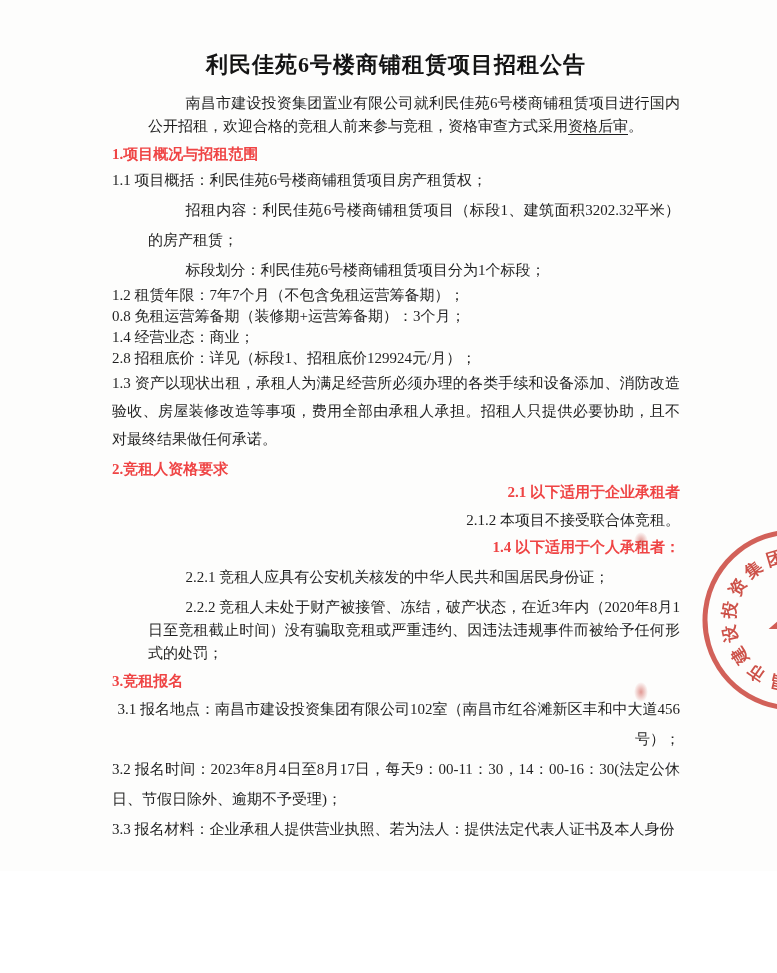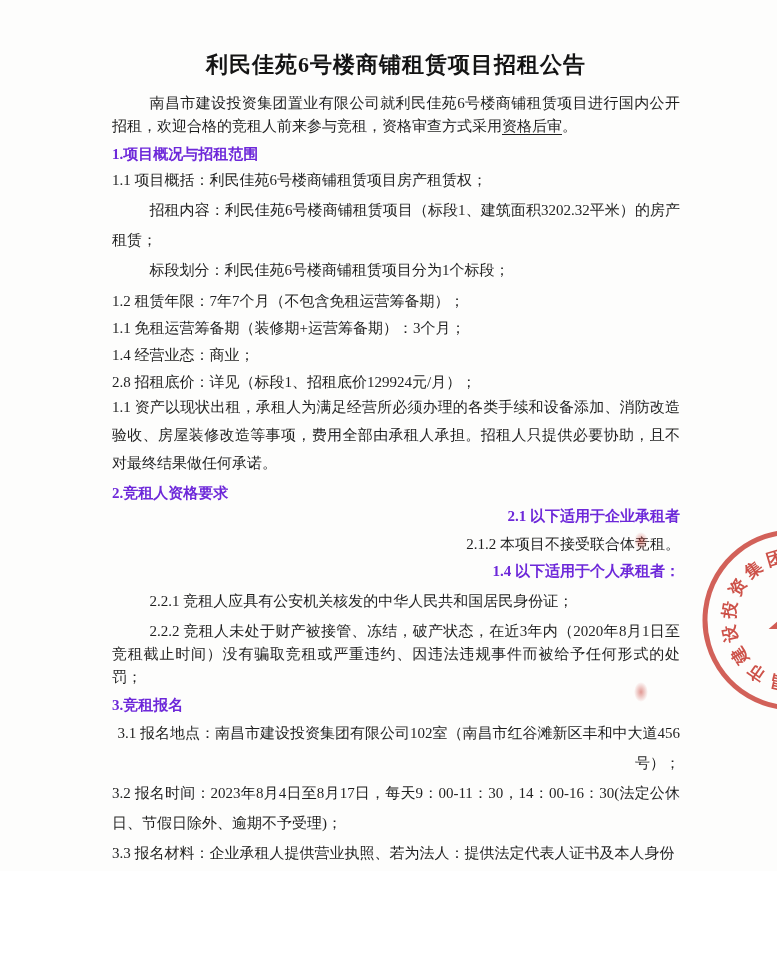--- a/index.html
+++ b/index.html
@@ -22,26 +22,26 @@
   .title {
     margin: 0 0 12px 0;
     font-size: 22px;
     font-weight: 700;
     line-height: 30px;
     text-align: center;
     letter-spacing: 1px;
     color: #141414;
   }
   .para { margin: 0; }
-  .lh21 { line-height: 21px; margin-top: 6px; }
+  .lh21 { line-height: 21px; }
   .lh23 { line-height: 23px; }
   .lh28 { line-height: 28px; }
   .lh30 { line-height: 30px; }
-  .bold { font-weight: 700; color: #6d28d9; }
-  .ind25 { text-indent: 2.5em; }
+  .bold { font-weight: 700; color: #ef4444; }
+  .ind25 { text-indent: 2.5em; margin-left: 36px; }
   .just { text-align: justify; }
   .mt2 { margin-top: 2px; text-align: right; }
   .mt4 { margin-top: 4px; font-family: Liberation Serif, serif; }
   .mt6 { margin-top: 6px; }
   .u { text-decoration: underline; text-underline-offset: 3px; }
 
   
   .seal {
     position: absolute;
     left: 693px;
@@ -77,25 +77,25 @@
 
   <p class="para lh23 ind25 just"><span>南昌市建设投资集团置业有限公司就利民佳苑6号楼商铺租赁项目进行国内公开招租，欢迎合格的竞租人前来参与竞租，资格审查方式采用</span><span class="u">资格后审</span><span>。</span></p>
 
   <p class="para lh21 bold mt6">1.项目概况与招租范围</p>
 
   <p class="para lh30 just">1.1 项目概括：利民佳苑6号楼商铺租赁项目房产租赁权；</p>
   <p class="para lh30 ind25 just">招租内容：利民佳苑6号楼商铺租赁项目（标段1、建筑面积3202.32平米）的房产租赁；</p>
   <p class="para lh30 ind25 just">标段划分：利民佳苑6号楼商铺租赁项目分为1个标段；</p>
 
   <p class="para lh21 just">1.2 租赁年限：7年7个月（不包含免租运营筹备期）；</p>
-  <p class="para lh21 just">1.1 免租运营筹备期（装修期+运营筹备期）：3个月；</p>
+  <p class="para lh21 just">0.8 免租运营筹备期（装修期+运营筹备期）：3个月；</p>
   <p class="para lh21 just">1.4 经营业态：商业；</p>
   <p class="para lh21 just">2.8 招租底价：详见（标段1、招租底价129924元/月）；</p>
 
-  <p class="para lh28 just">1.1 资产以现状出租，承租人为满足经营所必须办理的各类手续和设备添加、消防改造验收、房屋装修改造等事项，费用全部由承租人承担。招租人只提供必要协助，且不对最终结果做任何承诺。</p>
+  <p class="para lh28 just">1.3 资产以现状出租，承租人为满足经营所必须办理的各类手续和设备添加、消防改造验收、房屋装修改造等事项，费用全部由承租人承担。招租人只提供必要协助，且不对最终结果做任何承诺。</p>
 
   <p class="para lh21 bold mt6">2.竞租人资格要求</p>
   <p class="para lh21 bold mt2">2.1 以下适用于企业承租者</p>
 
   <p class="para lh30 ind25 mt2">2.1.2 本项目不接受联合体竞租。</p>
 
   <p class="para lh21 bold mt2">1.4 以下适用于个人承租者：</p>
 
   <p class="para lh30 ind25 just mt4">2.2.1 竞租人应具有公安机关核发的中华人民共和国居民身份证；</p>
   <p class="para lh23 ind25 just mt4">2.2.2 竞租人未处于财产被接管、冻结，破产状态，在近3年内（2020年8月1日至竞租截止时间）没有骗取竞租或严重违约、因违法违规事件而被给予任何形式的处罚；</p>

